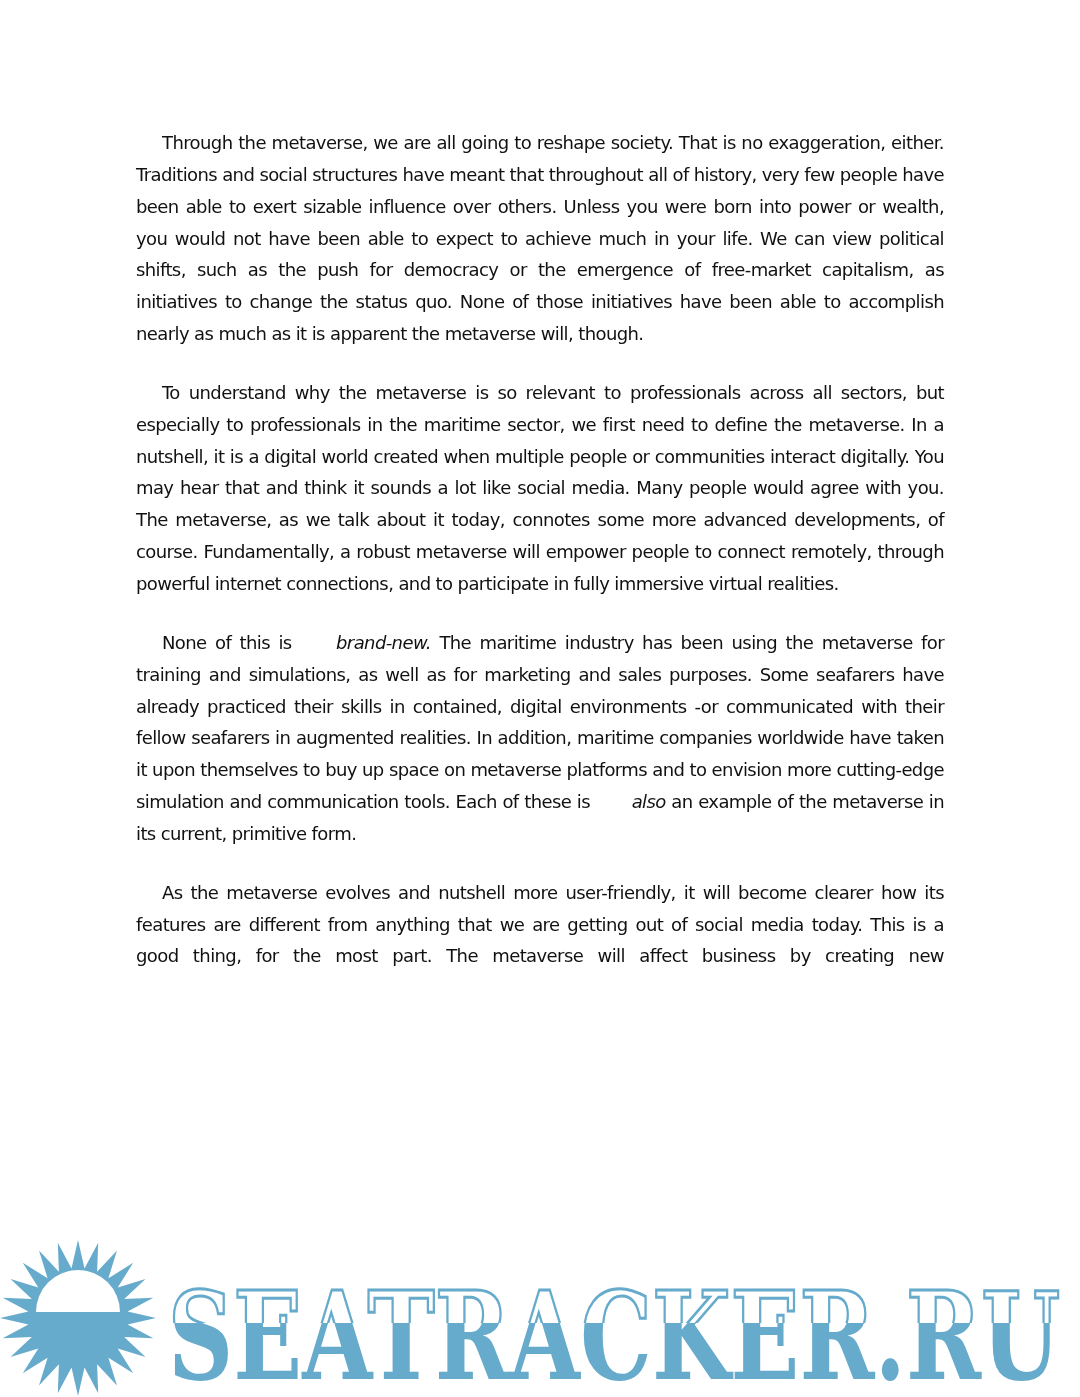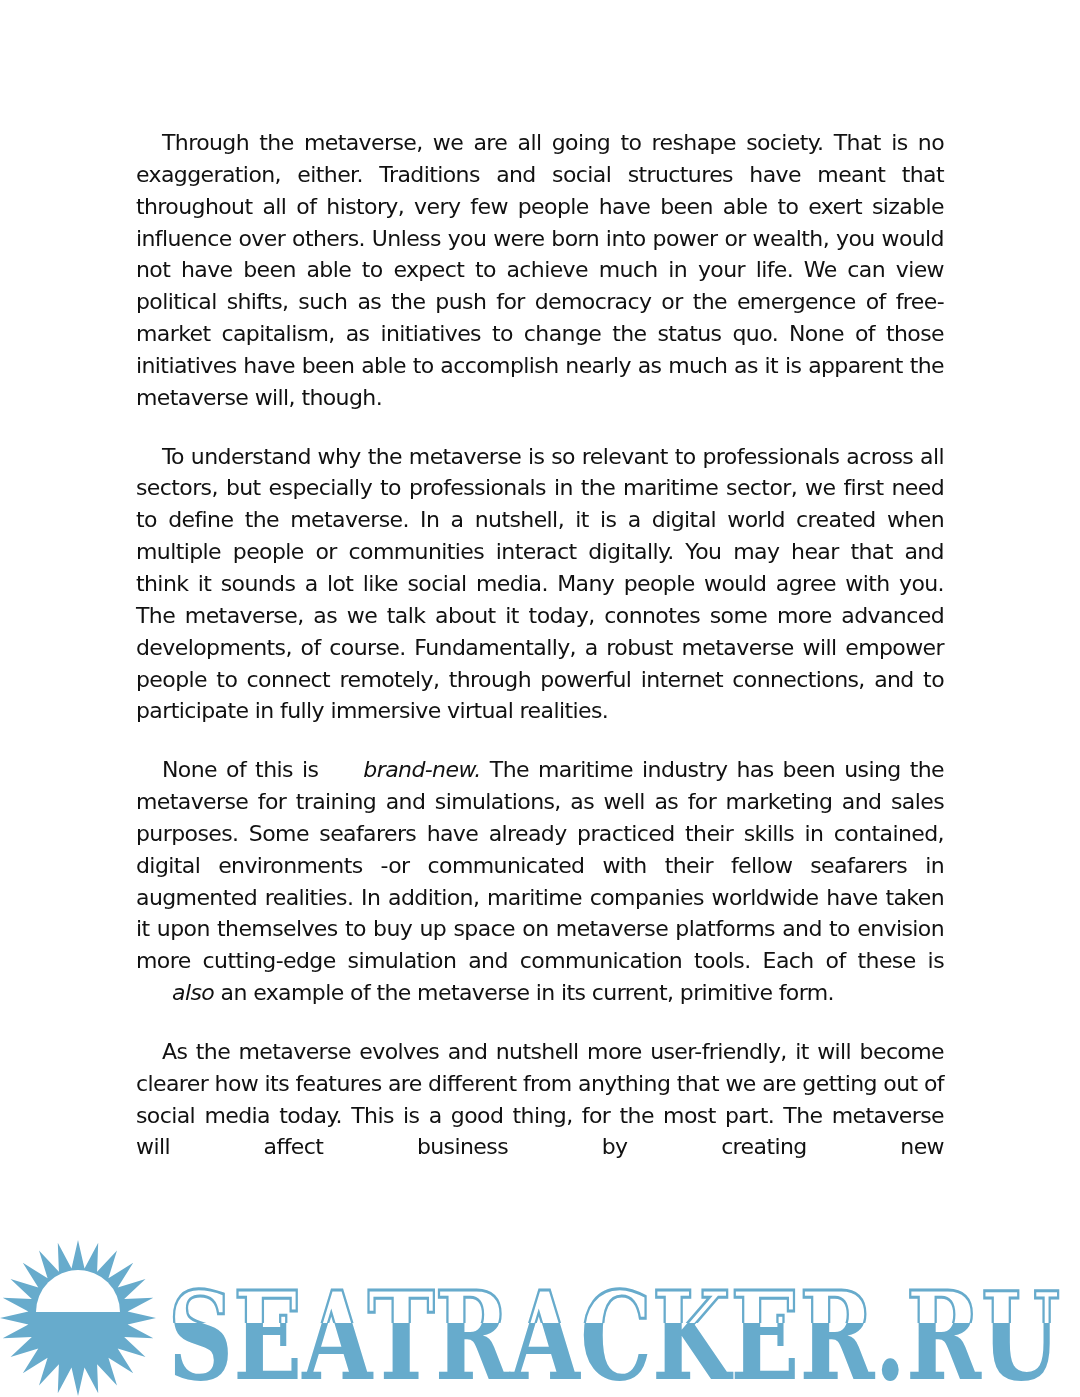--- a/index.html
+++ b/index.html
@@ -12,21 +12,21 @@
       height: 1397px;
       position: relative;
       overflow: hidden;
     }
     .page {
       position: absolute;
       left: 136px;
       top: 127px;
       width: 808px;
       font-family: "DejaVu Sans", sans-serif;
-      font-size: 22px;
+      font-size: 18px;
       line-height: 31.85px;
       color: #111111;
       letter-spacing: -0.6px;
       word-spacing: 0px;
     }
     .para {
       margin: 0 0 27px 0;
       text-align: justify;
       text-indent: 26px;
     }

